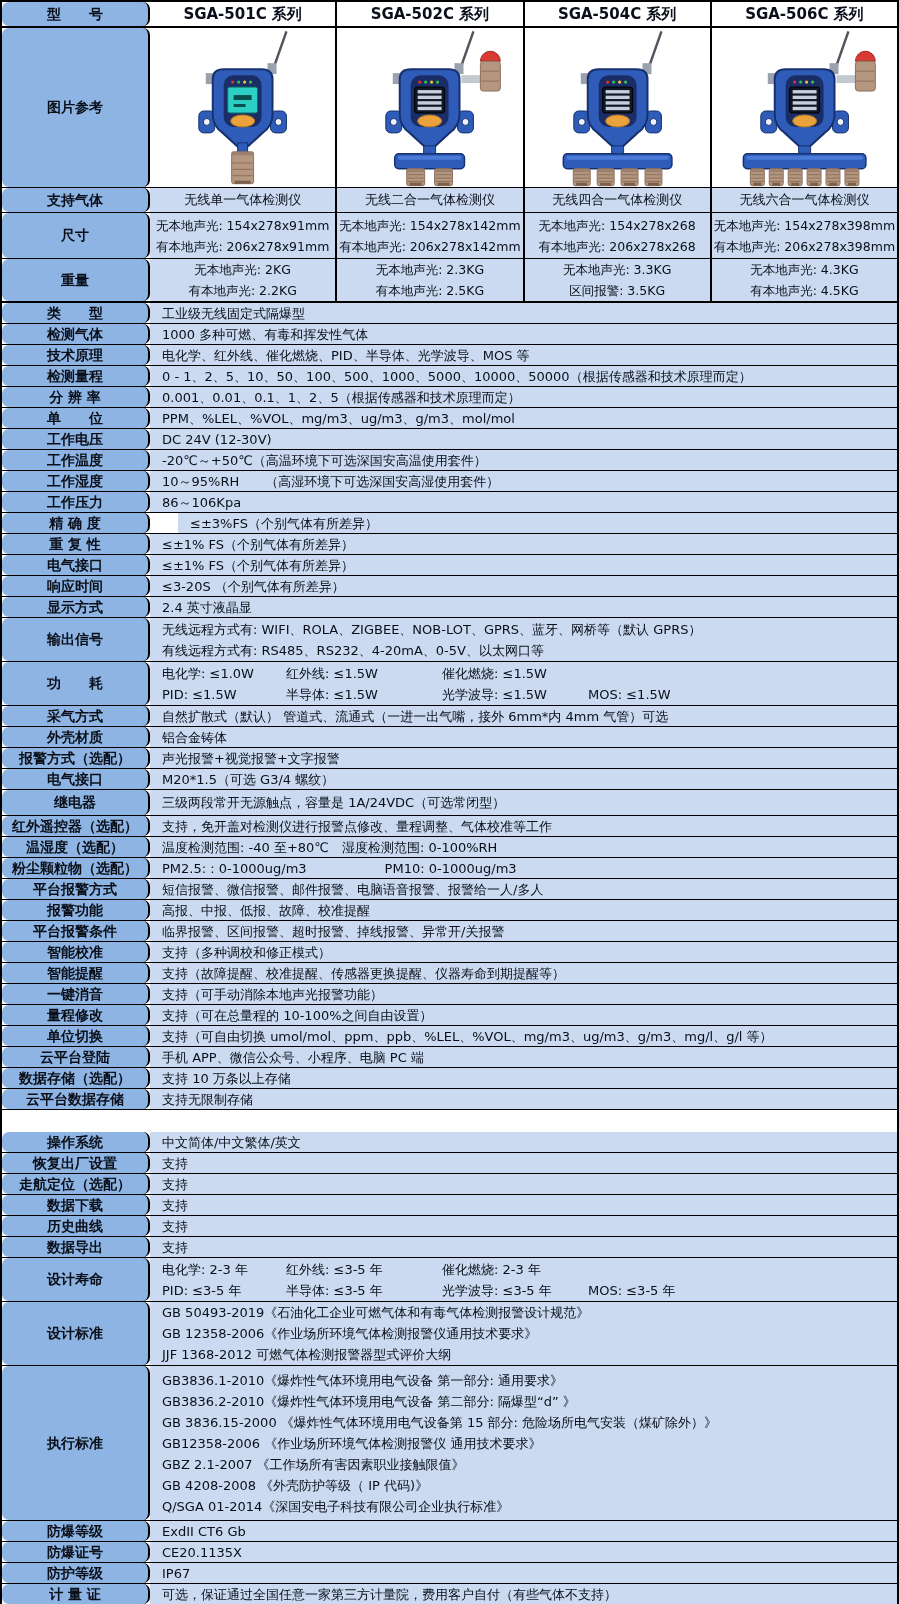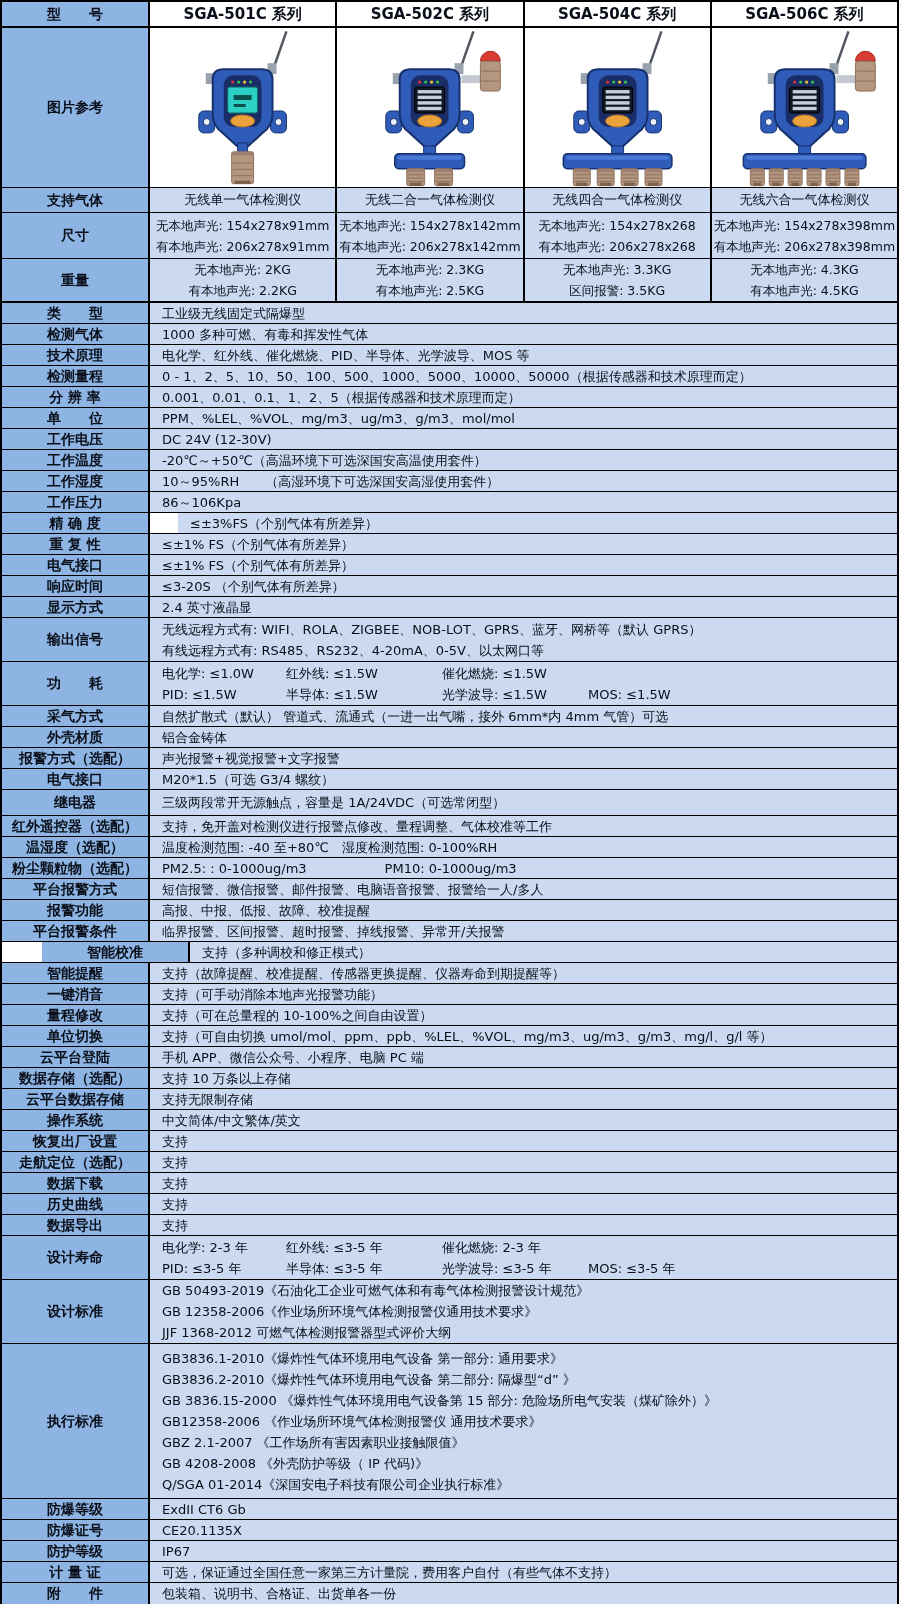--- a/index.html
+++ b/index.html
@@ -7,21 +7,21 @@
   .table{width:899px;box-sizing:border-box;border:2px solid #000;background:#fff;}
   .tr{display:flex;box-sizing:border-box;border-bottom:1px solid #000;}
   .tr:last-child{border-bottom:none;}
   .header-row{height:26px;border-bottom:2px solid #000;}
   .image-row{height:160px;}
   .support-row{height:25px;}
   .size-row{height:46px;}
   .weight-row{height:44px;border-bottom:2px solid #000;}
   .label-cell{flex:0 0 148px;box-sizing:border-box;background:#8DB4E2;border-right:2px solid #000;
     display:flex;align-items:center;justify-content:center;text-align:center;
-    font-weight:bold;font-size:14px;white-space:pre;line-height:17px;padding:0 2px;}
+    font-weight:bold;font-size:14px;white-space:pre;line-height:17px;padding:0 2px;border-radius:7px;}
   .cols{flex:1;display:flex;min-width:0;}
   .col{flex:1;box-sizing:border-box;border-left:2px solid #000;min-width:0;
     display:flex;align-items:center;justify-content:center;}
   .col:first-child{border-left:none;}
   .model-cell{background:#ffffff;font-weight:bold;font-size:15px;}
   .image-cell{background:#ffffff;align-items:flex-end;overflow:hidden;}
   .support-cell{background:#CBDAF0;font-size:13px;}
   .mcell{background:#CBDAF0;flex-direction:column;justify-content:center;font-size:12.5px;}
   .mline{line-height:21px;text-align:center;white-space:pre;}
   .value-cell{flex:1;box-sizing:border-box;background:#CBDAF0;display:flex;flex-direction:column;
@@ -498,21 +498,21 @@
         <div class="value-cell">
           <div class="line"><span class="seg">高报、中报、低报、故障、校准提醒</span></div>
         </div>
       </div>
       <div class="tr spec-tr" style="height: 21px;">
         <div class="label-cell">平台报警条件</div>
         <div class="value-cell">
           <div class="line"><span class="seg">临界报警、区间报警、超时报警、掉线报警、异常开/关报警</span></div>
         </div>
       </div>
-      <div class="tr spec-tr" style="height: 21px; padding-left: 40px;">
+      <div class="tr spec-tr" style="height: 21px;">
         <div class="label-cell">智能校准</div>
         <div class="value-cell">
           <div class="line"><span class="seg">支持（多种调校和修正模式）</span></div>
         </div>
       </div>
       <div class="tr spec-tr" style="height: 21px;">
         <div class="label-cell">智能提醒</div>
         <div class="value-cell">
           <div class="line"><span class="seg">支持（故障提醒、校准提醒、传感器更换提醒、仪器寿命到期提醒等）</span></div>
         </div>
@@ -546,21 +546,21 @@
         <div class="value-cell">
           <div class="line"><span class="seg">支持 10 万条以上存储</span></div>
         </div>
       </div>
       <div class="tr spec-tr" style="height: 21px;">
         <div class="label-cell">云平台数据存储</div>
         <div class="value-cell">
           <div class="line"><span class="seg">支持无限制存储</span></div>
         </div>
       </div>
-      <div class="tr spec-tr" style="height: 21px;">
+      <div class="tr spec-tr" style="height: 21px; margin-top: 22px;">
         <div class="label-cell">操作系统</div>
         <div class="value-cell">
           <div class="line"><span class="seg">中文简体/中文繁体/英文</span></div>
         </div>
       </div>
       <div class="tr spec-tr" style="height: 21px;">
         <div class="label-cell">恢复出厂设置</div>
         <div class="value-cell">
           <div class="line"><span class="seg">支持</span></div>
         </div>

